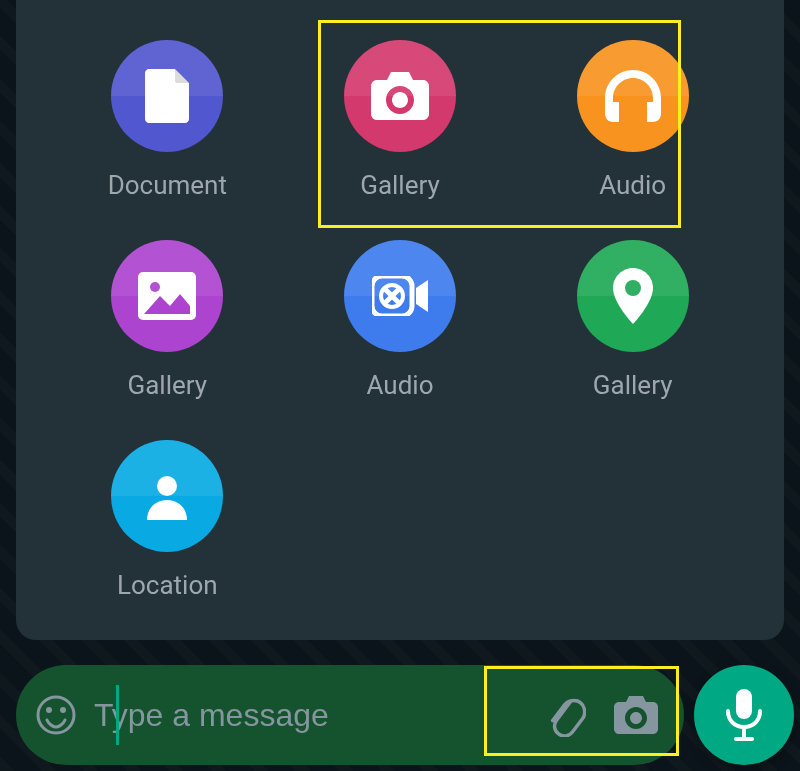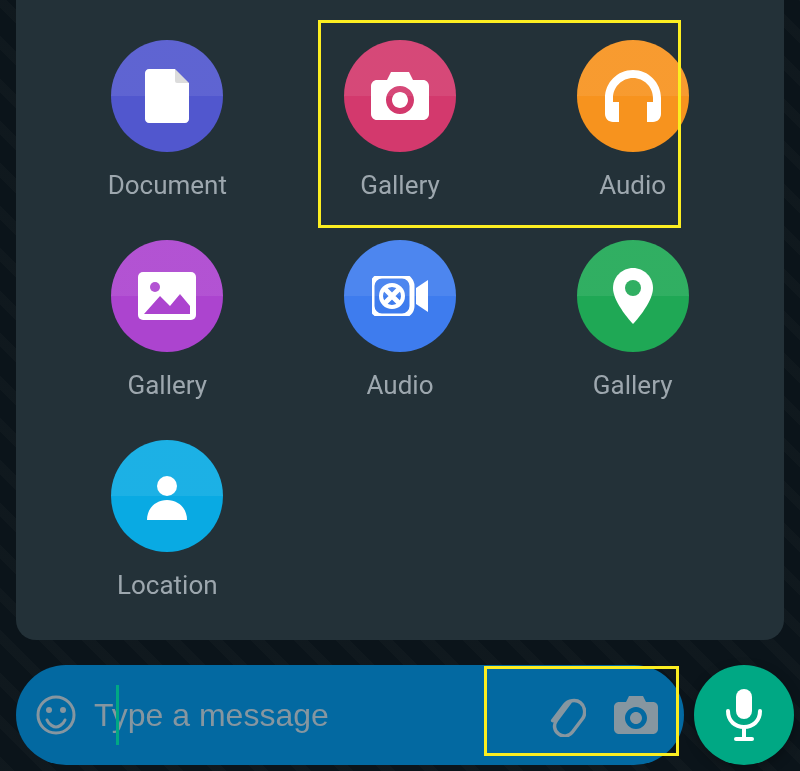--- a/index.html
+++ b/index.html
@@ -95,21 +95,21 @@
       border: 3px solid #fcee21;
       pointer-events: none;
       z-index: 10;
     }
     .input-bar {
       position: absolute;
       left: 16px;
       bottom: 6px;
       right: 116px;
       height: 100px;
-      background: #0369a1;
+      background: #14532d;
       border-radius: 50px;
       display: flex;
       align-items: center;
       padding: 16px 20px;
     }
     .emoji-btn {
       color: #8696a0;
       font-size: 38px;
       cursor: pointer;
       flex-shrink: 0;

